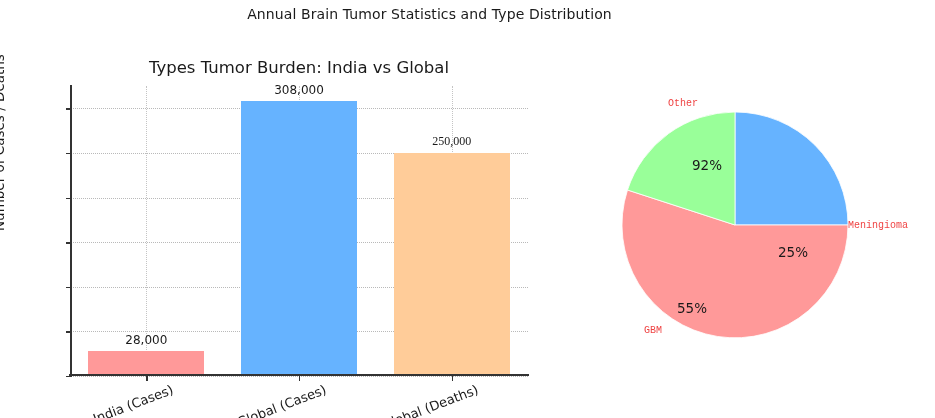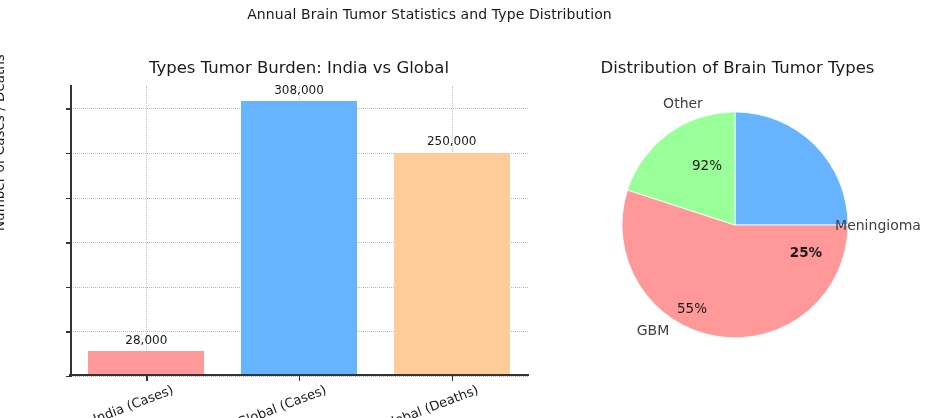--- a/index.html
+++ b/index.html
@@ -159,24 +159,25 @@
   }
   .pie-pct {
     position: absolute;
     font-size: 13.5px;
     color: #1a1a1a;
     white-space: nowrap;
     transform: translate(-50%, -50%);
   }
   .pie-name {
     position: absolute;
-    font-size: 14px;
-    color: #404040;
+    font-size: 10px;
+    color: #ef4444;
     white-space: nowrap;
     transform: translate(-50%, -50%);
+    font-family: Liberation Mono, monospace;
   }
 </style>
 </head>
 <body>
 
 <div id="figure">
 
   <div id="suptitle">Annual Brain Tumor Statistics and Type Distribution</div>
 
   <div id="bar-panel">
@@ -210,46 +211,45 @@
       <div class="xtick-mark" style="left:76.3px;"></div>
       <div class="xtick-mark" style="left:229px;"></div>
       <div class="xtick-mark" style="left:381.7px;"></div>
 
       <div class="bar" style="left:18.3px; width:116px; height:24.98px; background:#ff9999;"></div>
       <div class="bar" style="left:171px; width:116px; height:274.8px; background:#66b3ff;"></div>
       <div class="bar" style="left:323.7px; width:116px; height:223.1px; background:#ffcc99;"></div>
 
       <div class="bar-value" style="left:76.3px; top:246.5px;">28,000</div>
       <div class="bar-value" style="left:229px; top:-3.3px;">308,000</div>
-      <div class="bar-value" style="left:381.7px; top:48.4px;">250,000</div>
+      <div class="bar-value" style="left:381.7px; top:48.4px;font-family:Liberation Serif, serif;">250,000</div>
 
       <div class="spine-left"></div>
       <div class="spine-bottom"></div>
 
       <div class="xtick-label" style="left:-18px; top:296px; width:118px;">India (Cases)</div>
       <div class="xtick-label" style="left:134.7px; top:296px; width:118px;">Global (Cases)</div>
       <div class="xtick-label" style="left:287.4px; top:296px; width:118px;">Global (Deaths)</div>
 
     </div>
   </div>
 
   <div id="pie-panel">
 
-    <div id="pie-title">Distribution of Brain Tumor Types</div>
 
     <svg id="pie-svg" viewBox="0 0 395 368">
 
       <path d="M 195 175 L 195 62 A 113 113 0 0 1 308 175 Z" fill="#66b3ff" stroke="#ffffff" stroke-width="0.8"></path>
 
       <path d="M 195 175 L 308 175 A 113 113 0 1 1 87.5 140 Z" fill="#ff9999" stroke="#ffffff" stroke-width="0.8"></path>
 
       <path d="M 195 175 L 87.5 140 A 113 113 0 0 1 195 62 Z" fill="#99ff99" stroke="#ffffff" stroke-width="0.8"></path>
     </svg>
 
-    <div class="pie-pct" style="left:266px; top:202px;font-weight:bold;">25%</div>
+    <div class="pie-pct" style="left:253px; top:202px;">25%</div>
     <div class="pie-pct" style="left:152px; top:258px;">55%</div>
     <div class="pie-pct" style="left:167px; top:115px;">92%</div>
 
     <div class="pie-name" style="left:338px; top:175px;">Meningioma</div>
     <div class="pie-name" style="left:113px; top:280px;">GBM</div>
     <div class="pie-name" style="left:143px; top:53px;">Other</div>
 
   </div>
 
 </div>

